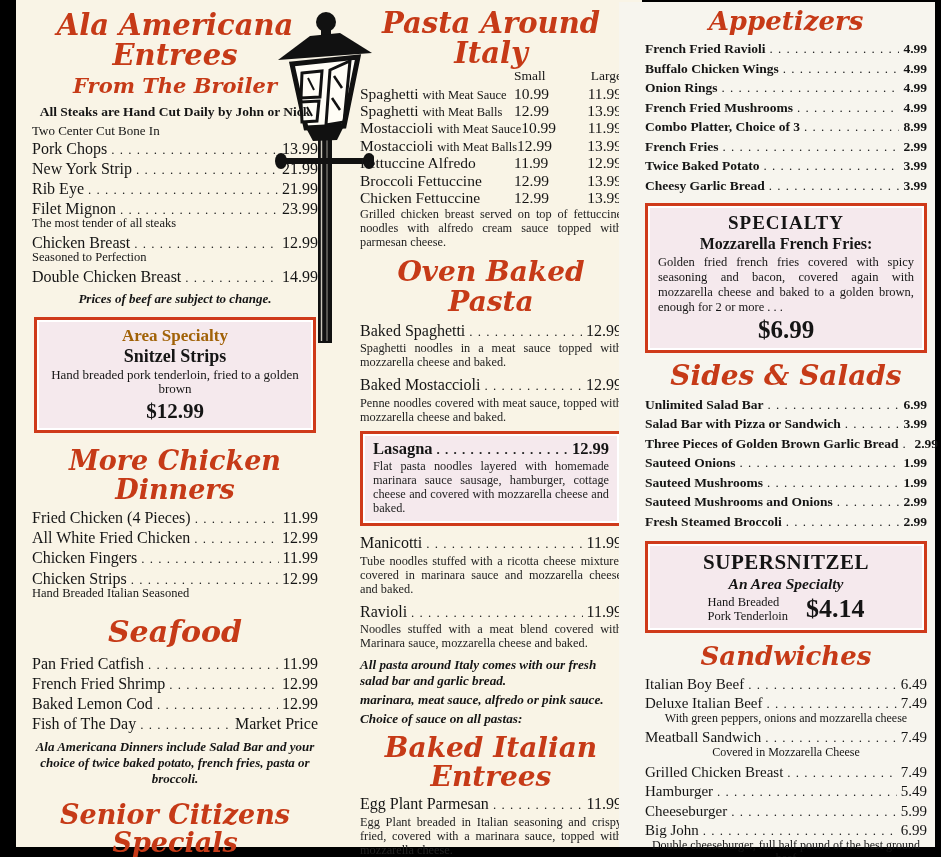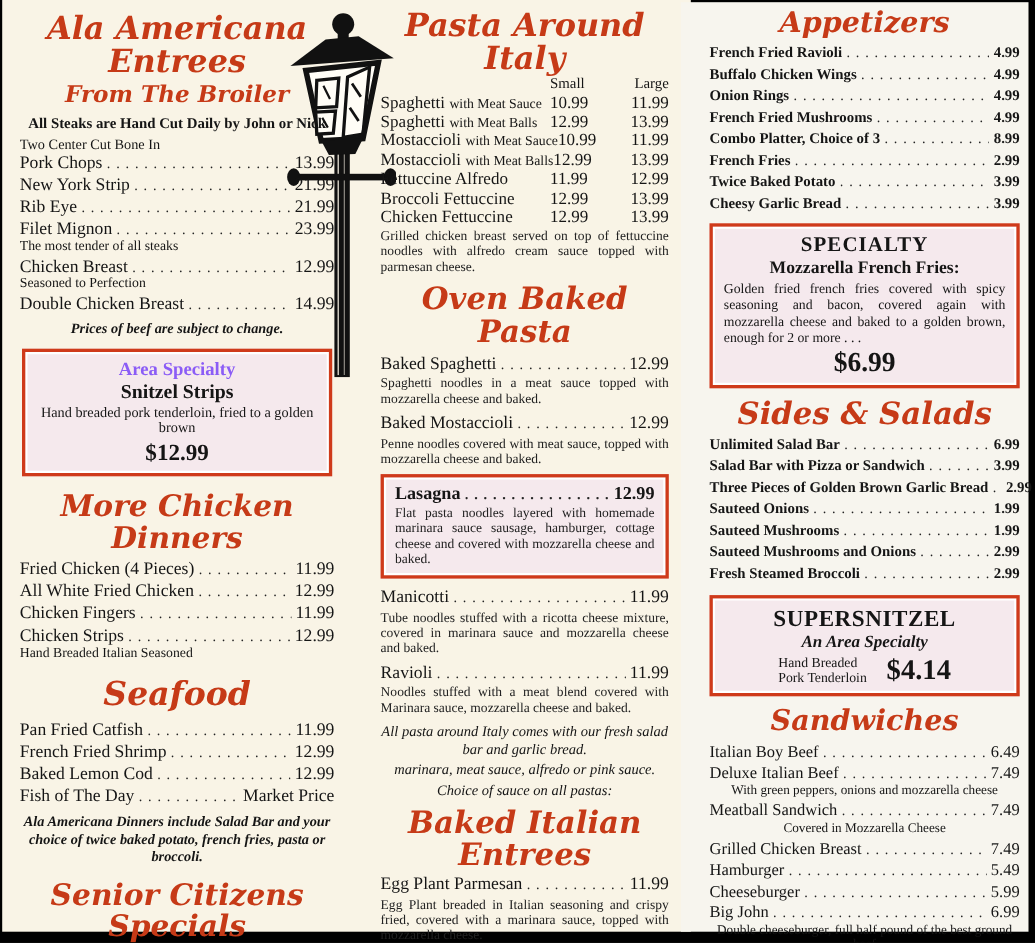--- a/index.html
+++ b/index.html
@@ -1,19 +1,19 @@
 <!DOCTYPE html>
 <html><head>
 <meta charset="utf-8">
 <style>
   html,body{margin:0;padding:0;background:#000;}
   .page{position:relative;width:941px;height:857px;background:#000;overflow:hidden;
         font-family:"Liberation Serif", serif;color:#151515;}
   .sheet{position:absolute;top:0;height:847px;}
-  .sheet-leftmid{left:2px;width:626px;background:#f9f4e6;}
+  .sheet-leftmid{left:16px;width:626px;background:#f9f4e6;}
   .sheet-right{left:619px;top:2px;width:316px;height:845px;background:#f7f5ee;}
   .col{position:absolute;top:0;}
   .col-left{left:16px;top:10px;width:286px;}
   .col-mid{left:344px;top:8px;width:262px;}
   .col-right{left:26px;top:6px;width:282px;}
   .script{font-family:"DejaVu Serif", serif;font-style:italic;font-weight:bold;
           color:#c63a17;text-align:center;line-height:1.05;margin:0;}
   .t29{font-size:29px;} .t27{font-size:27px;} .t30{font-size:30px;}
   .t26{font-size:26px;} .t28{font-size:28px;} .t21{font-size:21px;}
   .mt14{margin-top:14px;} .mt16{margin-top:16px;} .mt8{margin-top:8px;} .mt6{margin-top:6px;} .mt4{margin-top:4px;}
@@ -32,24 +32,24 @@
                  white-space:nowrap;letter-spacing:1px;color:#222;font-size:13px;}
   .sp{margin-left:auto;width:52px;text-align:left;}
   .lp{width:56px;text-align:right;}
   .pt-head{display:flex;font-size:13.5px;line-height:1.1;margin-bottom:1px;}
   .pt-head .sp,.pt-head .lp{font-size:13.5px;}
   .pre{font-size:13px;line-height:1.15;margin-top:2px;}
   .inote{font-size:12.5px;line-height:1.1;margin:-2px 0 2px;}
   .cnote{font-size:12px;line-height:1.15;text-align:center;margin:-2px 0 3px;}
   .desc{font-size:12.3px;line-height:1.14;text-align:justify;color:#222;margin:1px 0 7px;}
   .fnote{font-weight:bold;font-style:italic;font-size:13px;text-align:center;margin:4px 0;}
-  .fnote-l{font-weight:normal;font-style:italic;font-size:13.2px;text-align:center;margin:6px 0 3px;line-height:1.2;}
+  .fnote-l{font-weight:bold;font-style:italic;font-size:13.2px;text-align:left;margin:6px 0 3px;line-height:1.2;}
   .rbox{border:3px solid #cf3a1a;background:#f5e9ed;box-shadow:inset 0 0 0 2px #ffffff;
         padding:6px 10px;margin:10px 2px;}
-  .box-red-title{color:#8b5cf6;font-weight:bold;font-size:17px;text-align:center;line-height:1.15;}
+  .box-red-title{color:#a16207;font-weight:bold;font-size:17px;text-align:center;line-height:1.15;}
   .box-black-title{font-weight:bold;font-size:18px;text-align:center;line-height:1.15;}
   .box-sub-title{font-weight:bold;font-size:16px;text-align:center;line-height:1.2;}
   .box-desc-c{font-size:13px;text-align:center;line-height:1.15;margin-top:1px;}
   .box-desc-j{font-size:12.5px;text-align:justify;line-height:1.18;margin-top:2px;}
   .box-price{font-weight:bold;font-size:21px;text-align:center;margin-top:2px;}
   .box-price-big{font-weight:bold;font-size:25px;text-align:center;margin-top:2px;}
   .rbox .mi{font-weight:bold;font-size:16.5px;}
   .rbox .desc{margin-bottom:2px;}
   .ss-title{font-weight:bold;font-size:21px;text-align:center;letter-spacing:.5px;}
   .ss-sub{font-weight:bold;font-style:italic;font-size:15.5px;text-align:center;}

